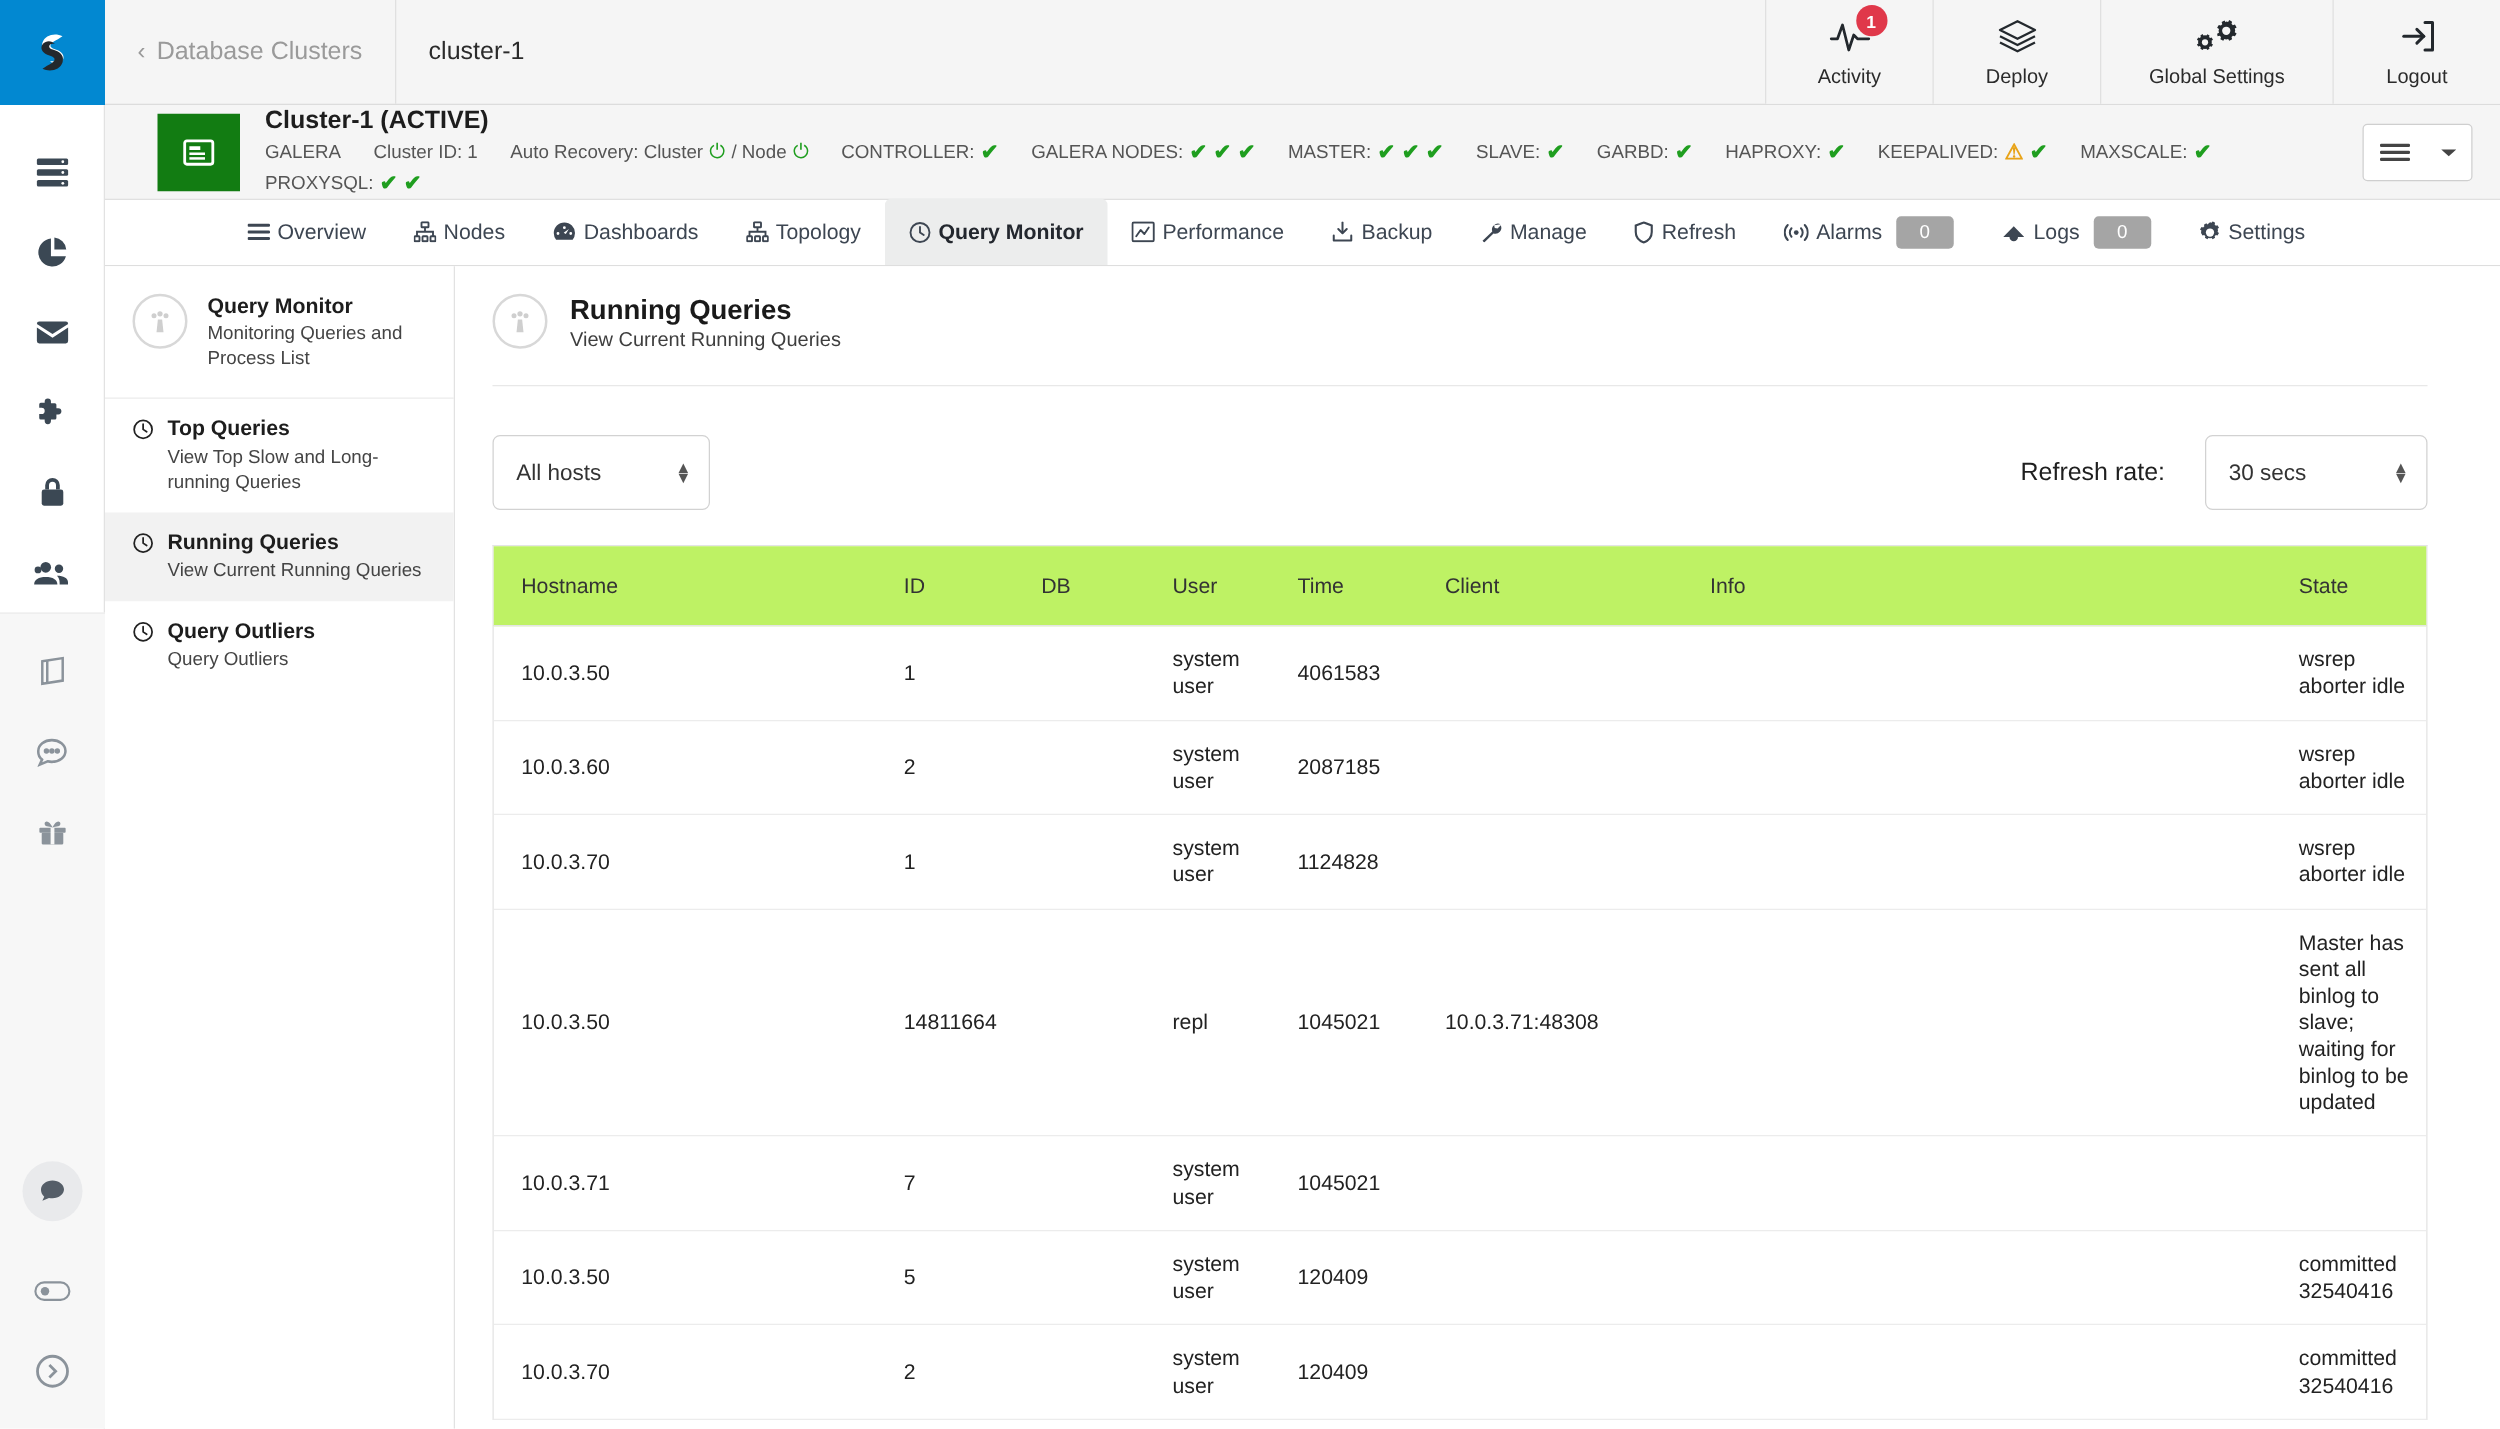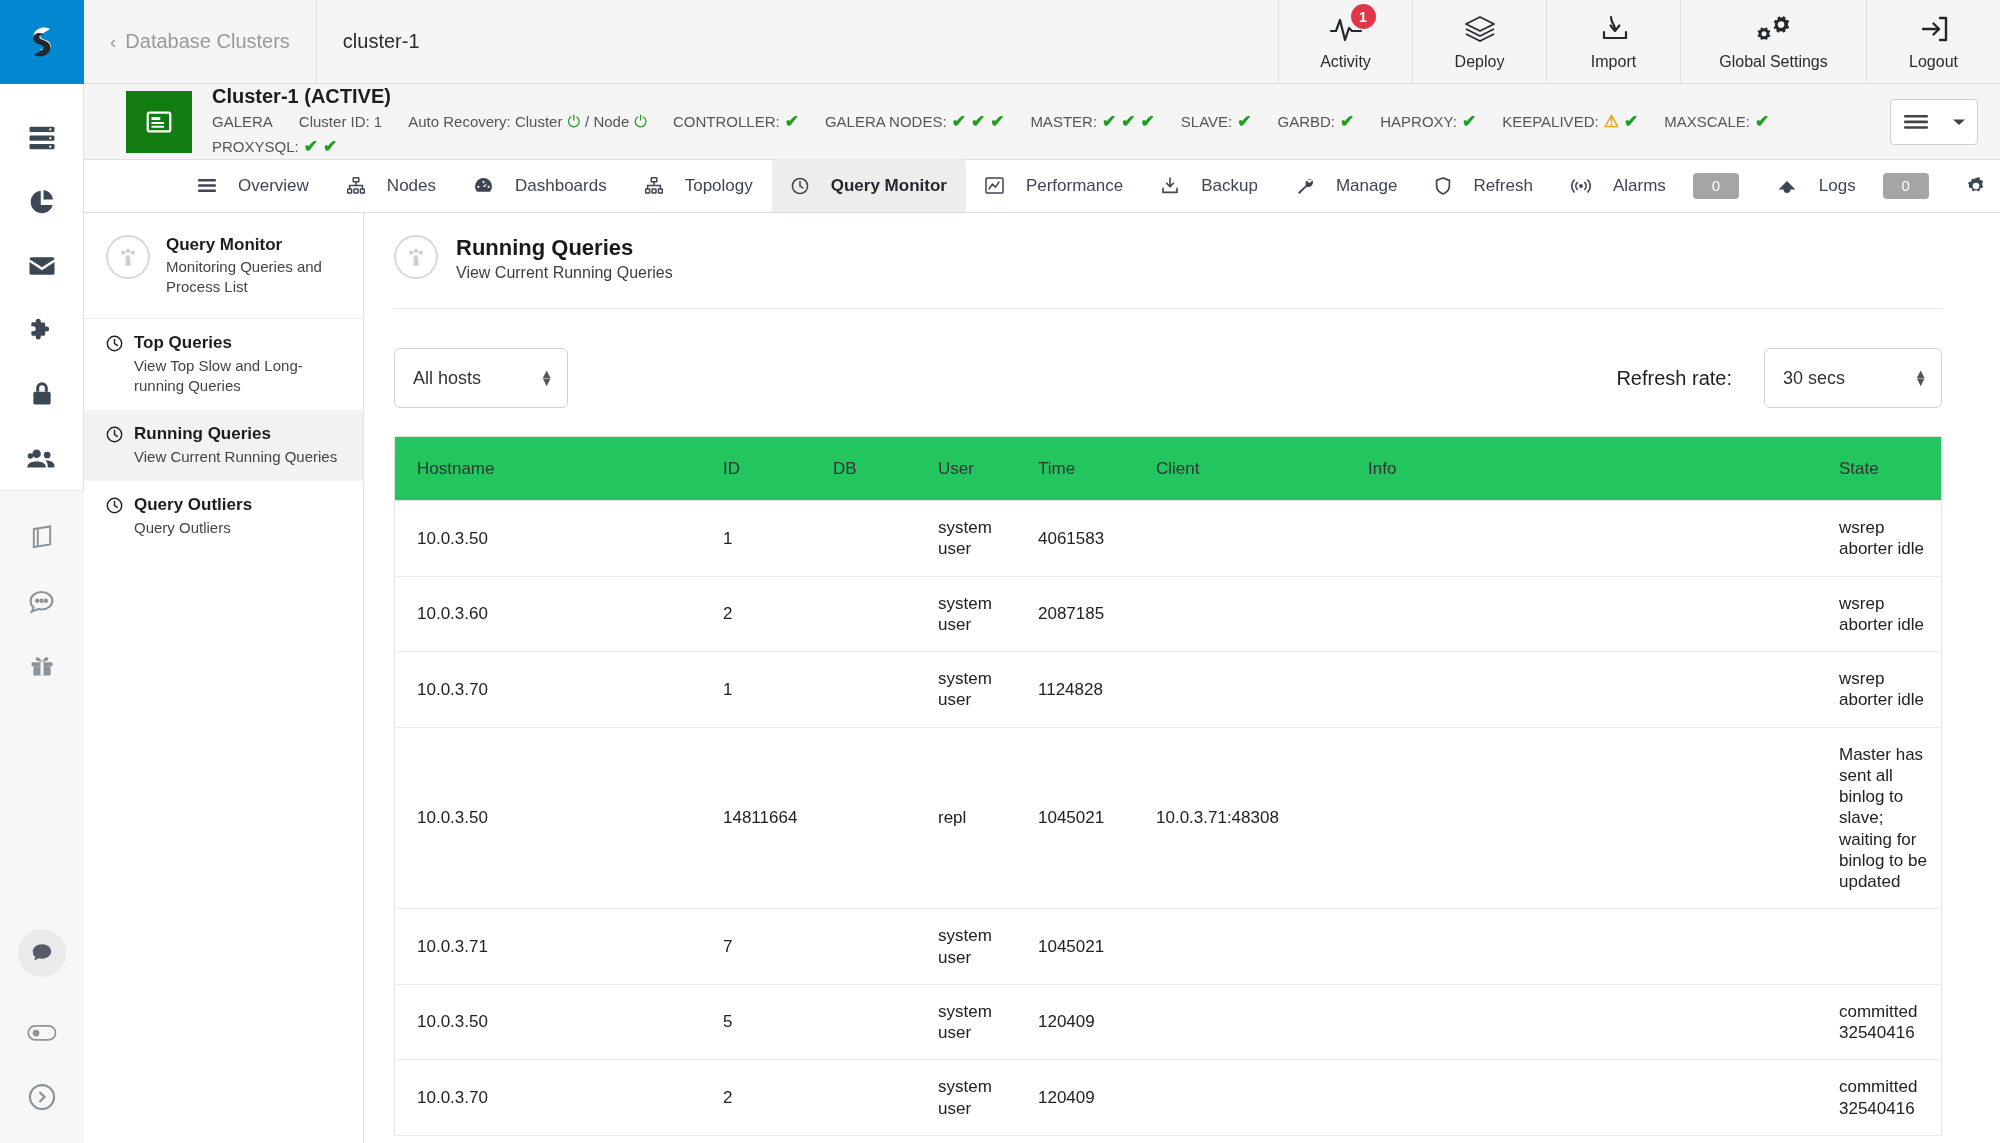--- a/index.html
+++ b/index.html
@@ -131,21 +131,21 @@
   
   .tabbar {
     flex: 0 0 53px; height: 53px;
     background: #fff;
     border-bottom: 1px solid #dedede;
     display: flex; align-items: flex-end;
     padding-left: 95px;
   }
   .tab {
     height: 53px;
-    display: flex; align-items: center; gap: 22px;
+    display: flex; align-items: center; gap: 6px;
     padding: 0 19px;
     font-size: 17px; color: #3d4652;
     cursor: pointer; white-space: nowrap;
     border-radius: 5px 5px 0 0;
     margin-top: 16px;
   }
   .tab.active { background: #eceded; font-weight: bold; color: #23272e; }
   .tab .tico { display: flex; align-items: center; color: #3d4652; }
   .tab-count {
     background: #a5a5a5; color: #fff;
@@ -198,21 +198,21 @@
   }
   .sel.hosts { width: 174px; }
   .sel.refresh { width: 178px; }
   .sel-arrows { display: flex; flex-direction: column; line-height: 0.62; font-size: 13px; color: #555; margin-left: 12px; }
   .refresh-wrap { display: flex; align-items: center; gap: 32px; margin-left: 19px; }
   .refresh-lbl { font-size: 20px; color: #1f1f1f; }
 
   
   .tbl { border: 1px solid #e4e4e4; border-bottom: none; width: 100%; }
   .tbl-head {
-    display: flex; background: #22c55e;
+    display: flex; background: #bef264;
     border-bottom: 1px solid #e4e4e4;
     height: 64px; align-items: center;
     font-size: 17px; color: #333;
   }
   .tbl-row {
     display: flex; border-bottom: 1px solid #ececec;
     font-size: 17px; color: #222; align-items: center;
   }
   .c { padding: 0 8px; }
   .c-host { flex: 0 0 320px; padding-left: 22px; }
@@ -354,30 +354,20 @@
         <div class="ico">
           <svg width="32" height="30" viewBox="0 0 32 30" fill="none" stroke="#23282d" stroke-width="1.8" stroke-linejoin="round">
             <path d="M16 3 30 10 16 17 2 10z"></path>
               <path d="M2 15l14 7 14-7"></path>
               <path d="M2 20l14 7 14-7"></path>
           </svg>
         </div>
         <span class="lbl">Deploy</span>
       </div>
 
-      <div class="topact">
-        <div class="ico">
-          <svg width="32" height="30" viewBox="0 0 32 30" fill="none" stroke="#23282d" stroke-width="2.2" stroke-linecap="round" stroke-linejoin="round">
-            <path d="M13 3c0 7 4 7 4 12"></path>
-              <path d="M12.6 11.5 17 17l4.4-5.5"></path>
-              <path d="M6 18v6h22v-6"></path>
-          </svg>
-        </div>
-        <span class="lbl">Import</span>
-      </div>
 
       <div class="topact" style="width:186px">
         <div class="ico">
           <svg width="36" height="30" viewBox="0 0 36 30" fill="#23282d">
             <path d="M25 3.2l1.5.35.9-1.5 2.3 1.35-.5 1.65 1.1 1.1 1.65-.5 1.35 2.3-1.5.9.35 1.5-.35 1.5 1.5.9-1.35 2.3-1.65-.5-1.1 1.1.5 1.65-2.3 1.35-.9-1.5-1.5.35-1.5-.35-.9 1.5-2.3-1.35.5-1.65-1.1-1.1-1.65.5L17.7 13l1.5-.9-.35-1.5.35-1.5-1.5-.9 1.35-2.3 1.65.5 1.1-1.1-.5-1.65 2.3-1.35.9 1.5z"></path>
             <circle cx="25" cy="10.6" r="3.3" fill="#f5f5f5"></circle>
             <path d="M8 14.2l1.15.27.7-1.15 1.76 1.03-.38 1.27.84.84 1.27-.38 1.03 1.76-1.15.7.27 1.15-.27 1.15 1.15.7-1.03 1.76-1.27-.38-.84.84.38 1.27-1.76 1.03-.7-1.15-1.15.27-1.15-.27-.7 1.15L4.3 25l.38-1.27-.84-.84-1.27.38L1.54 21.5l1.15-.7-.27-1.15.27-1.15-1.15-.7 1.03-1.76 1.27.38.84-.84-.38-1.27 1.76-1.03.7 1.15z"></path>
             <circle cx="8" cy="19.85" r="2.5" fill="#f5f5f5"></circle>
           </svg>
         </div>

